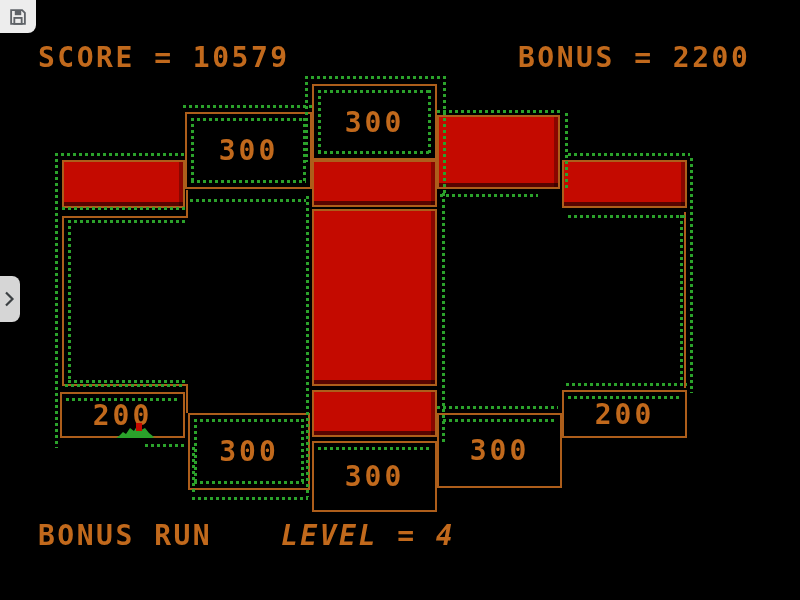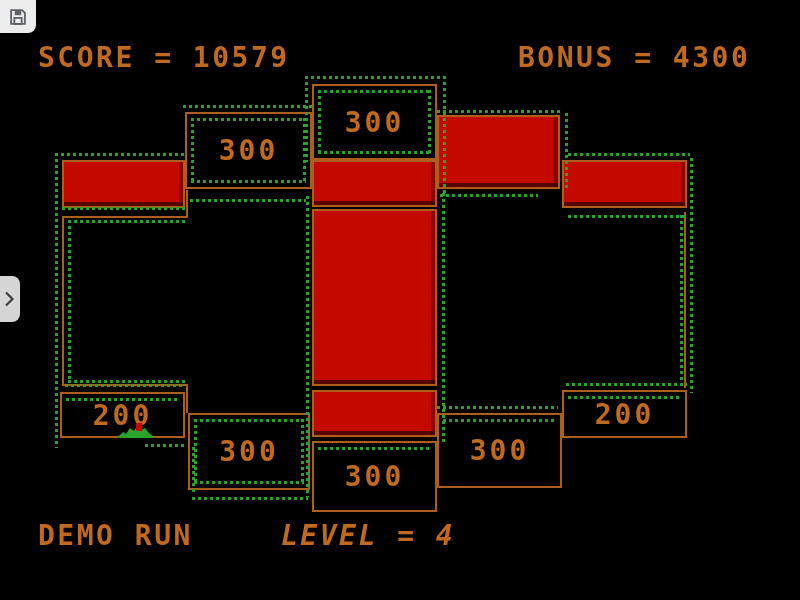--- a/index.html
+++ b/index.html
@@ -46,22 +46,22 @@
 
   <button id="side-toggle">
     <span style="display:flex;">
       <svg width="12" height="18" viewBox="0 0 12 18" fill="none">
         <path d="M3 2.5 L9.5 9 L3 15.5" stroke="#3c4043" stroke-width="2.2" fill="none"></path>
       </svg>
     </span>
   </button>
 
   <div class="hudtext" style="left:38px;top:46px;">SCORE = 10579</div>
-  <div class="hudtext" style="left:518px;top:46px;">BONUS = 4300</div>
-  <div class="hudtext" style="left:38px;top:524px;">DEMO RUN</div>
+  <div class="hudtext" style="left:518px;top:46px;">BONUS = 2200</div>
+  <div class="hudtext" style="left:38px;top:524px;">BONUS RUN</div>
   <div class="hudtext" style="left:281px;top:524px;font-style:italic;">LEVEL = 4</div>
 
   <div id="board">
       <div class="outline" style="left: 62px; top: 216px; width: 126px; height: 170px; border-left: 2px solid var(--wall); border-top: 2px solid var(--wall); border-bottom: 2px solid var(--wall);"></div>
       <div class="outline" style="left: 560px; top: 212px; width: 126px; height: 176px; border-right: 2px solid var(--wall);"></div>
       <div class="outline" style="left: 186px; top: 190px; width: 2px; height: 26px; border-left: 2px solid var(--wall);"></div>
       <div class="outline" style="left: 186px; top: 386px; width: 2px; height: 27px; border-left: 2px solid var(--wall);"></div>
       <div class="rblock" style="left: 437px; top: 115px; width: 123px; height: 74px;"></div>
       <div class="rblock" style="left: 62px; top: 160px; width: 123px; height: 48px;"></div>
       <div class="rblock" style="left: 312px; top: 160px; width: 125px; height: 47px;"></div>

